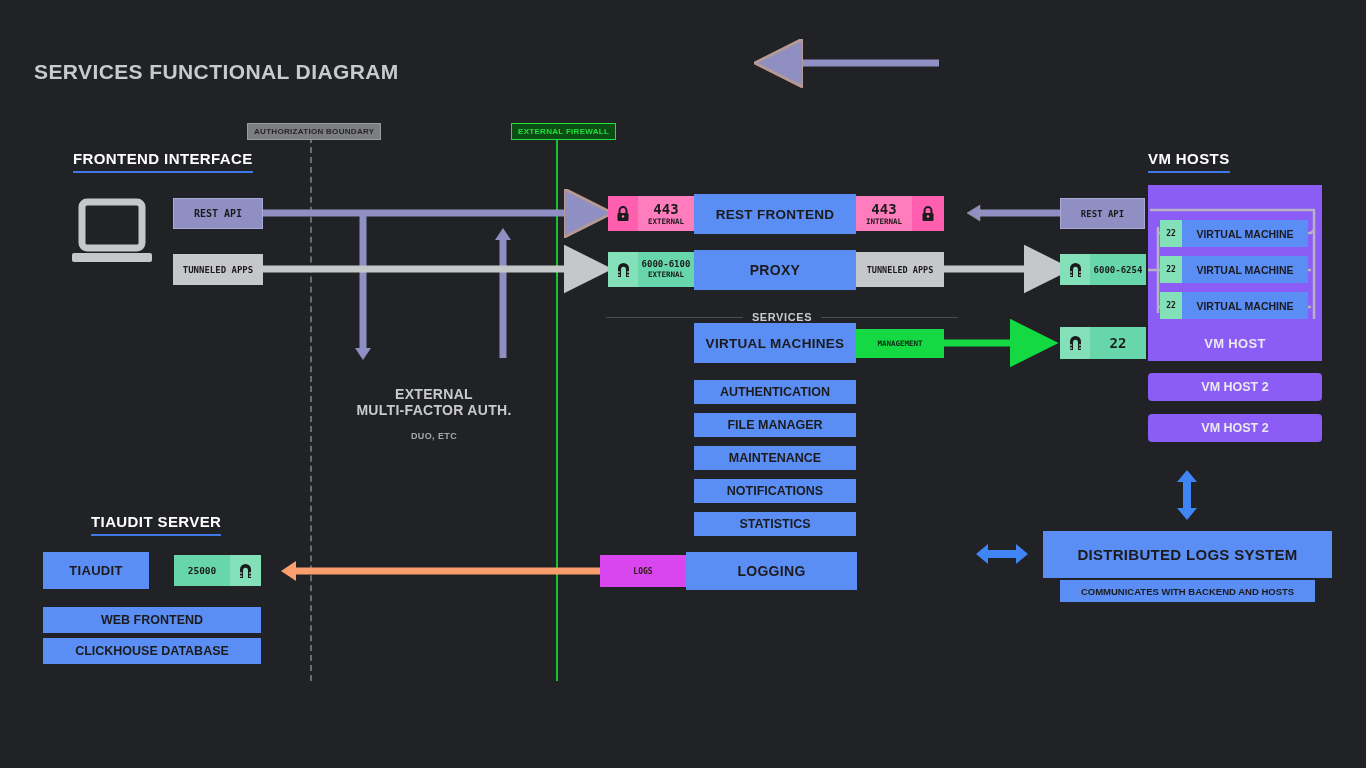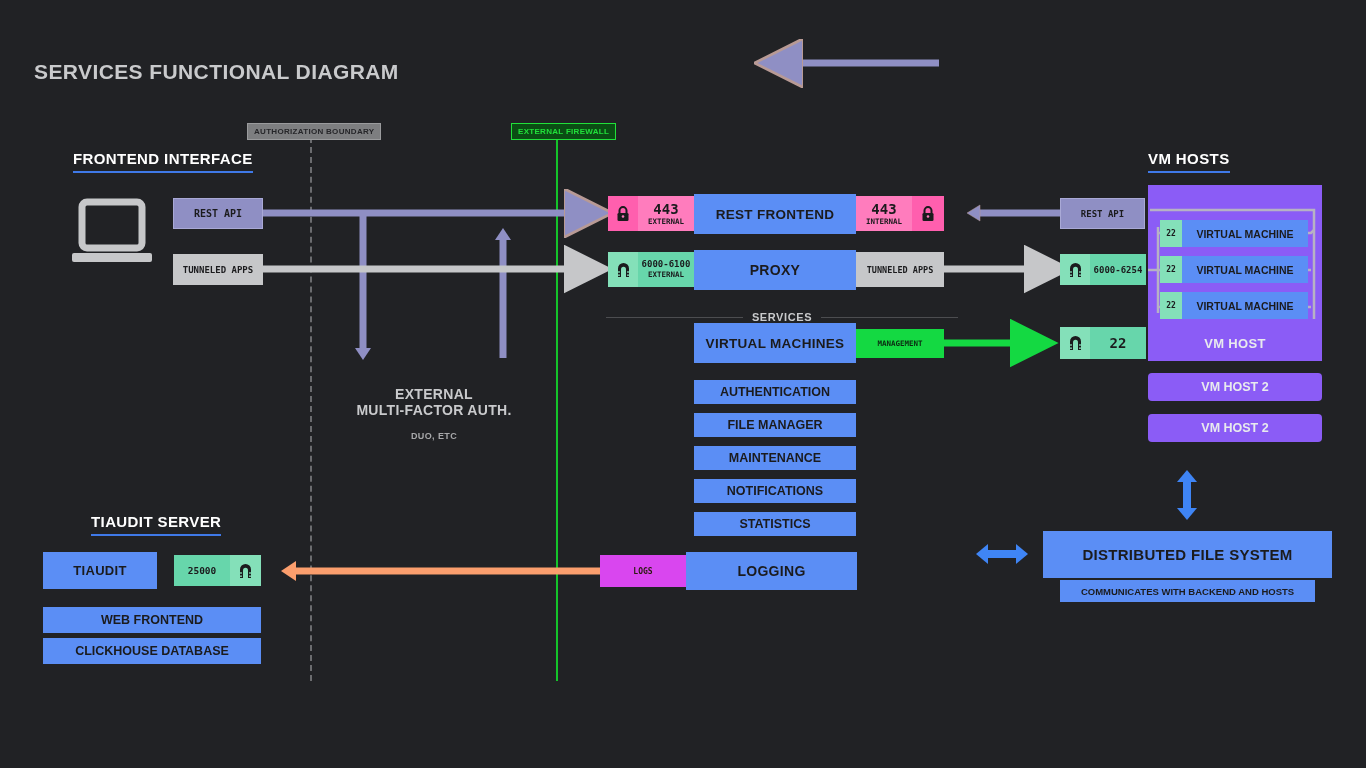--- a/index.html
+++ b/index.html
@@ -263,26 +263,26 @@
   <div class="abs" style="left:1160px;top:292px;width:148px;height:27px;display:flex;">
     <div class="blk teal-light mono" style="width:22px;height:27px;font-size:8px;">22</div>
     <div class="blk blue" style="width:126px;height:27px;font-size:10.5px;">VIRTUAL MACHINE</div>
   </div>
 
   <div class="abs" style="left:1148px;top:336px;width:174px;text-align:center;font-size:13px;font-weight:bold;color:#e8eaee;letter-spacing:.3px;">VM HOST</div>
 
   <div class="abs blk navy" style="left:1148px;top:373px;width:174px;height:28px;border-radius:4px;font-size:12.5px;">VM HOST 2</div>
   <div class="abs blk navy" style="left:1148px;top:414px;width:174px;height:28px;border-radius:4px;font-size:12.5px;">VM HOST 2</div>
 
-  <div class="abs blk blue" style="left:1043px;top:531px;width:289px;height:47px;font-size:15px;letter-spacing:.3px;">DISTRIBUTED FILE SYSTEM</div>
+  <div class="abs blk blue" style="left:1043px;top:531px;width:289px;height:47px;font-size:15px;letter-spacing:.3px;">DISTRIBUTED LOGS SYSTEM</div>
   <div class="abs blk blue" style="left:1060px;top:580px;width:255px;height:22px;font-size:9.5px;">COMMUNICATES WITH BACKEND AND HOSTS</div>
 
   <div class="abs sec-head" style="left:91px;top:513px;">TIAUDIT SERVER</div>
 
-  <div class="abs blk blue" style="left:43px;top:552px;width:114px;height:37px;font-size:13px;letter-spacing:.3px;">TIAUDIT</div>
+  <div class="abs blk blue" style="left:43px;top:552px;width:106px;height:37px;font-size:13px;letter-spacing:.3px;">TIAUDIT</div>
   <div class="abs blk teal-dark mono" style="left:174px;top:555px;width:56px;height:31px;font-size:9.5px;">25000</div>
   <div class="abs blk teal-light" style="left:230px;top:555px;width:31px;height:31px;">
     <span class="icon-tunnel">
       <svg width="15" height="16" viewBox="0 0 15 16">
         <path d="M2,15 V6.5 a5.5,5.5 0 0 1 11,0 V15 z" fill="#1b1b1d"></path>
         <path d="M5,15 V7.2 a2.5,2.5 0 0 1 5,0 V15 z" fill="#84e0b9"></path>
         <rect x="2.2" y="12.4" width="1.6" height="1.6" fill="#84e0b9"></rect>
         <rect x="11.2" y="12.4" width="1.6" height="1.6" fill="#84e0b9"></rect>
         <rect x="2.2" y="9.2" width="1.6" height="1.6" fill="#84e0b9"></rect>
         <rect x="11.2" y="9.2" width="1.6" height="1.6" fill="#84e0b9"></rect>

